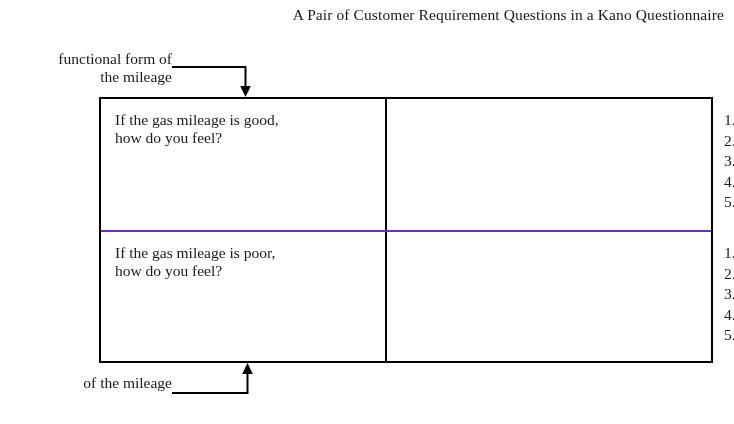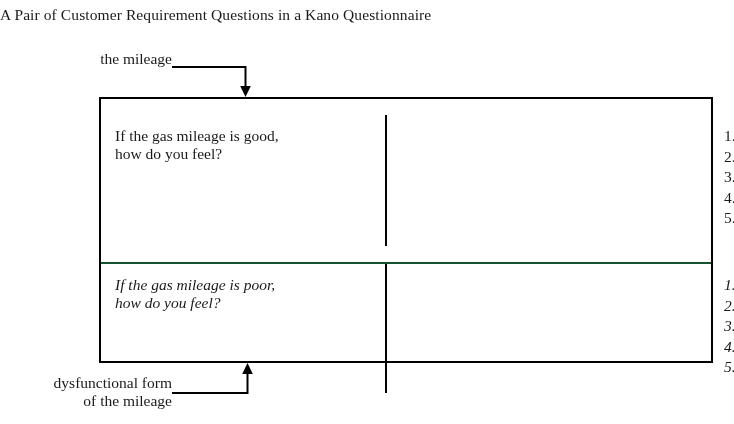--- a/index.html
+++ b/index.html
@@ -15,21 +15,21 @@
     font-family: "Liberation Serif", "DejaVu Serif", serif;
     color: #1a1a1a;
   }
 
   
   #figure-title {
     position: absolute;
     left: 0;
     top: 5px;
     width: 724px;
-    text-align: left;
+    text-align: right;
     font-size: 15.5px;
     line-height: 19px;
     letter-spacing: 0.1px;
     white-space: nowrap;
   }
 
   
   .callout-label {
     position: absolute;
     font-size: 15.5px;
@@ -80,25 +80,23 @@
     height: 266px;
     border: 2px solid #000000;
     border-collapse: collapse;
     box-sizing: border-box;
     background: #ffffff;
   }
   .q-row {
     display: flex;
     box-sizing: border-box;
     height: 50%;
-    margin-top: 16px;
   }
   .q-row.row-bottom {
-    border-top: 2px solid #14532d;
-    font-style: italic;
+    border-top: 2px solid #6d28d9;
   }
   .q-cell-question {
     box-sizing: border-box;
     width: 286px;
     flex: 0 0 286px;
     border-right: 2px solid #000000;
     padding: 12px 0 0 14px;
   }
   .q-cell-answers {
     box-sizing: border-box;
@@ -126,32 +124,32 @@
     display: inline-block;
     width: 26px;
   }
 </style>
 </head>
 <body>
 
 <div id="figure-title">A Pair of Customer Requirement Questions in a Kano Questionnaire</div>
 
 <div id="functional-label" class="callout-label">
+  <span class="line1">functional form of</span>
   <span class="line2">the mileage</span>
 </div>
 
 <div id="functional-connector" class="connector">
   <svg width="88" height="38" viewBox="0 0 88 38">
     <path d="M4 5 H77.5 V26" stroke="#000000" stroke-width="2" fill="none"></path>
     <polygon points="77.5,35 72.2,24 82.8,24" fill="#000000"></polygon>
   </svg>
 </div>
 
 <div id="dysfunctional-label" class="callout-label">
-  <span class="line1">dysfunctional form</span>
   <span class="line2">of the mileage</span>
 </div>
 
 <div id="dysfunctional-connector" class="connector">
   <svg width="88" height="40" viewBox="0 0 88 40">
     <path d="M4 35 H79.5 V16" stroke="#000000" stroke-width="2" fill="none"></path>
     <polygon points="79.5,5 74.2,16 84.8,16" fill="#000000"></polygon>
   </svg>
 </div>
 

